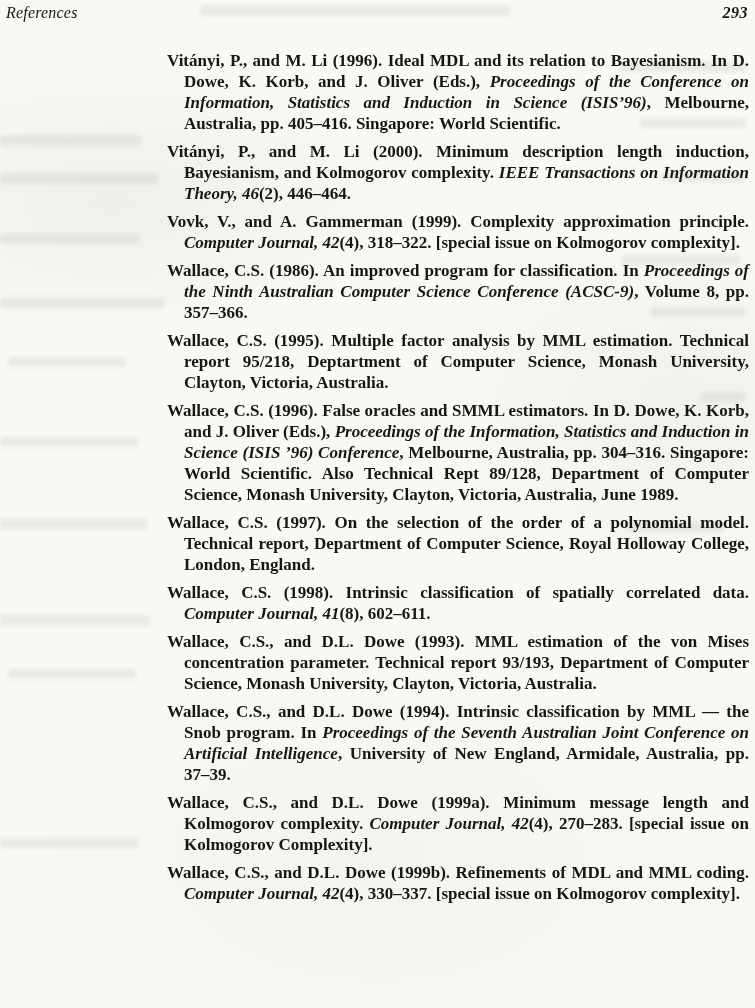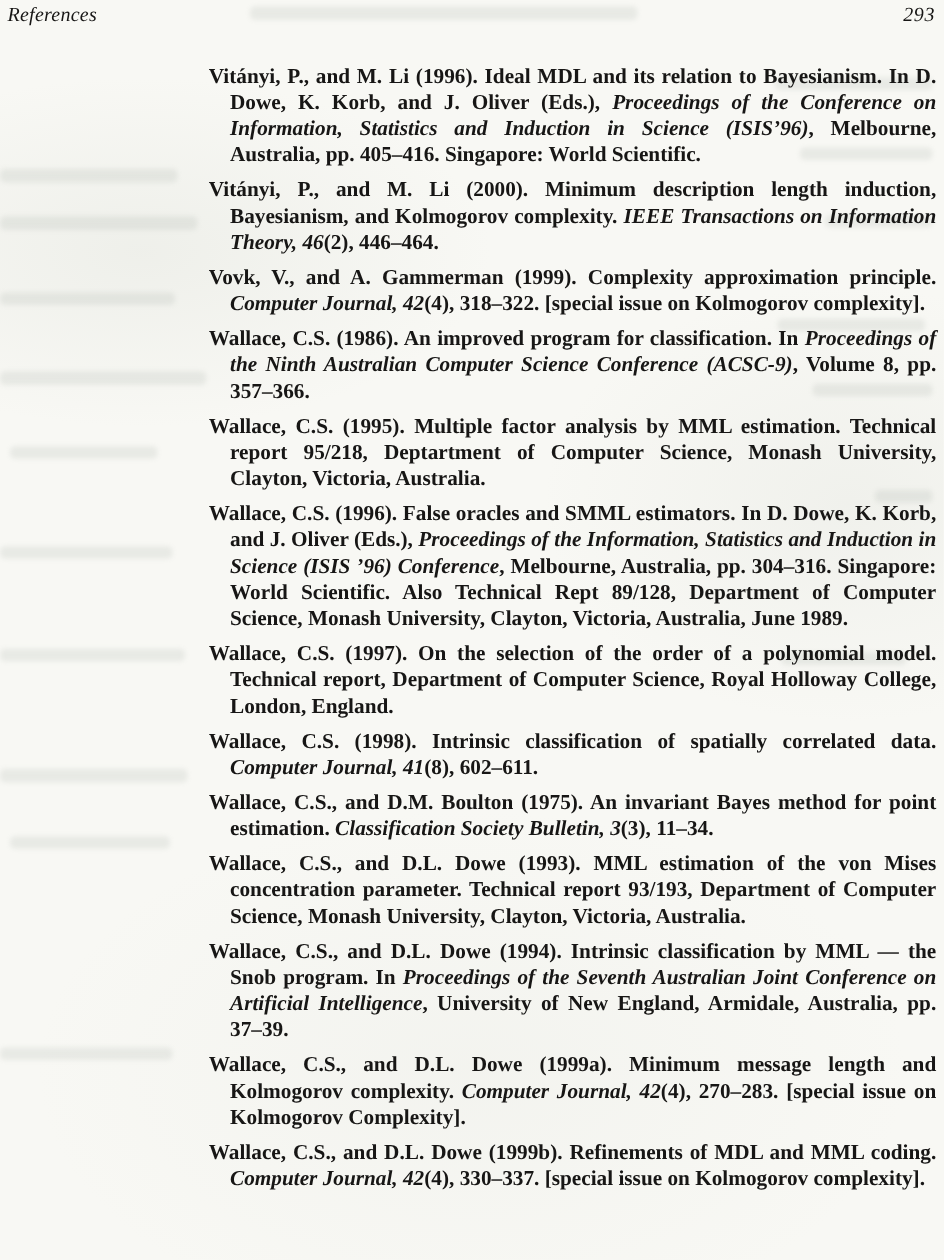--- a/index.html
+++ b/index.html
@@ -19,21 +19,21 @@
       radial-gradient(ellipse 350px 250px at 90% 40%, rgba(208,212,204,0.20), transparent 70%),
       radial-gradient(ellipse 500px 300px at 50% 85%, rgba(215,218,210,0.15), transparent 70%),
       #f8f8f4;
   }
   header {
     position: absolute; top: 3px; left: 6px; right: 7px;
     display: flex; justify-content: space-between; align-items: flex-start;
     font-style: italic; font-size: 16px; line-height: 20px;
   }
   .running-head { letter-spacing: 0.2px; }
-  .page-number { letter-spacing: 0.5px; }
+  .page-number { letter-spacing: 0.5px; font-weight: bold; }
   .refs {
     position: absolute; left: 167px; top: 50px; width: 582px;
   }
   .ref-entry {
     font-size: 17px;
     line-height: 21px;
     text-align: justify;
     margin-bottom: 7px;
     padding-left: 17px;
     text-indent: -17px;
@@ -81,20 +81,19 @@
 
   <main class="refs">
       <div class="ref-entry"><span>Vitányi, P., and M. Li (1996). Ideal MDL and its relation to Bayesianism. In D. Dowe, K. Korb, and J. Oliver (Eds.), </span><span class="it">Proceedings of the Conference on Information, Statistics and Induction in Science (ISIS’96)</span><span>, Melbourne, Australia, pp. 405–416. Singapore: World Scientific.</span></div>
       <div class="ref-entry"><span>Vitányi, P., and M. Li (2000). Minimum description length induction, Bayesianism, and Kolmogorov complexity. </span><span class="it">IEEE Transactions on Information Theory, 46</span><span>(2), 446–464.</span></div>
       <div class="ref-entry"><span>Vovk, V., and A. Gammerman (1999). Complexity approximation principle. </span><span class="it">Computer Journal, 42</span><span>(4), 318–322. [special issue on Kolmogorov complexity].</span></div>
       <div class="ref-entry"><span>Wallace, C.S. (1986). An improved program for classification. In </span><span class="it">Proceedings of the Ninth Australian Computer Science Conference (ACSC-9)</span><span>, Volume 8, pp. 357–366.</span></div>
       <div class="ref-entry"><span>Wallace, C.S. (1995). Multiple factor analysis by MML estimation. Technical report 95/218, Deptartment of Computer Science, Monash University, Clayton, Victoria, Australia.</span></div>
       <div class="ref-entry"><span>Wallace, C.S. (1996). False oracles and SMML estimators. In D. Dowe, K. Korb, and J. Oliver (Eds.), </span><span class="it">Proceedings of the Information, Statistics and Induction in Science (ISIS ’96) Conference</span><span>, Melbourne, Australia, pp. 304–316. Singapore: World Scientific. Also Technical Rept 89/128, Department of Computer Science, Monash University, Clayton, Victoria, Australia, June 1989.</span></div>
       <div class="ref-entry"><span>Wallace, C.S. (1997). On the selection of the order of a polynomial model. Technical report, Department of Computer Science, Royal Holloway College, London, England.</span></div>
       <div class="ref-entry"><span>Wallace, C.S. (1998). Intrinsic classification of spatially correlated data. </span><span class="it">Computer Journal, 41</span><span>(8), 602–611.</span></div>
-      <div class="ref-entry"><span>Wallace, C.S., and D.M. Boulton (1975). An invariant Bayes method for point estimation. </span><span class="it">Classification Society Bulletin, 3</span><span>(3), 11–34.</span></div>
       <div class="ref-entry"><span>Wallace, C.S., and D.L. Dowe (1993). MML estimation of the von Mises concentration parameter. Technical report 93/193, Department of Computer Science, Monash University, Clayton, Victoria, Australia.</span></div>
       <div class="ref-entry"><span>Wallace, C.S., and D.L. Dowe (1994). Intrinsic classification by MML — the Snob program. In </span><span class="it">Proceedings of the Seventh Australian Joint Conference on Artificial Intelligence</span><span>, University of New England, Armidale, Australia, pp. 37–39.</span></div>
       <div class="ref-entry"><span>Wallace, C.S., and D.L. Dowe (1999a). Minimum message length and Kolmogorov complexity. </span><span class="it">Computer Journal, 42</span><span>(4), 270–283. [special issue on Kolmogorov Complexity].</span></div>
       <div class="ref-entry"><span>Wallace, C.S., and D.L. Dowe (1999b). Refinements of MDL and MML coding. </span><span class="it">Computer Journal, 42</span><span>(4), 330–337. [special issue on Kolmogorov complexity].</span></div>
     </main>
 
 </div>
 
 </body></html>

